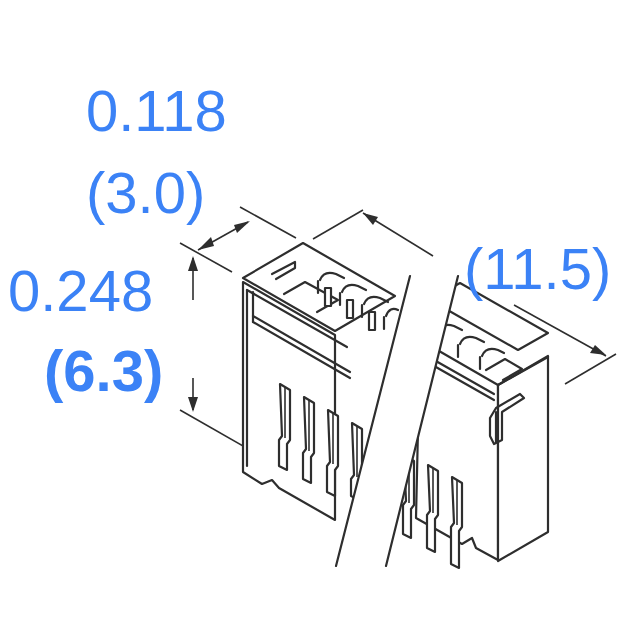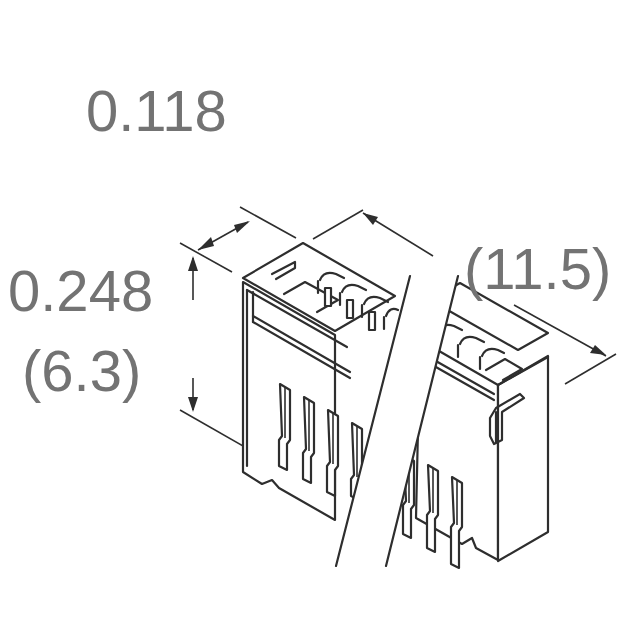--- a/index.html
+++ b/index.html
@@ -1,21 +1,21 @@
 <!DOCTYPE html>
 <html><head>
   <meta charset="utf-8">
   <style>
     html, body { margin: 0; padding: 0; background: #ffffff; }
     body { width: 640px; height: 640px; overflow: hidden; position: relative; }
     .canvas { position: absolute; left: 0; top: 0; width: 640px; height: 640px; }
     .dim-label {
       position: absolute;
       font-family: "Liberation Sans", sans-serif;
-      color: #737373;
+      color: #3b82f6;
       font-size: 58px;
       line-height: 1;
       letter-spacing: 0px;
       white-space: nowrap;
     }
     svg { position: absolute; left: 0; top: 0; }
     .ln { stroke: #2e2e2e; stroke-width: 2.2; fill: none; stroke-linejoin: round; stroke-linecap: round; }
     .lnf { stroke: #2e2e2e; stroke-width: 2.2; fill: #ffffff; stroke-linejoin: round; }
     .thin { stroke: #2e2e2e; stroke-width: 1.6; fill: none; }
     .arrow { fill: #2e2e2e; stroke: none; }
@@ -116,18 +116,19 @@
     </g>
 
     <g>
       <polygon points="410,276 458,276 386,566 336,566" fill="#ffffff" stroke="none"></polygon>
       <line class="ln" x1="410" y1="276" x2="336" y2="566"></line>
       <line class="ln" x1="458" y1="276" x2="386" y2="566"></line>
     </g>
   </svg>
 
   <div class="dim-label" style="left:86px; top:82px;">0.118</div>
+  <div class="dim-label" style="left:86px; top:164px;">(3.0)</div>
 
   <div class="dim-label" style="left:464px; top:240px;">(11.5)</div>
 
   <div class="dim-label" style="left:8px; top:262px;">0.248</div>
-  <div class="dim-label" style="left:22px; top:342px;">(6.3)</div>
+  <div class="dim-label" style="left:44px; top:342px;font-weight:bold;">(6.3)</div>
 </div>
 
 </body></html>

